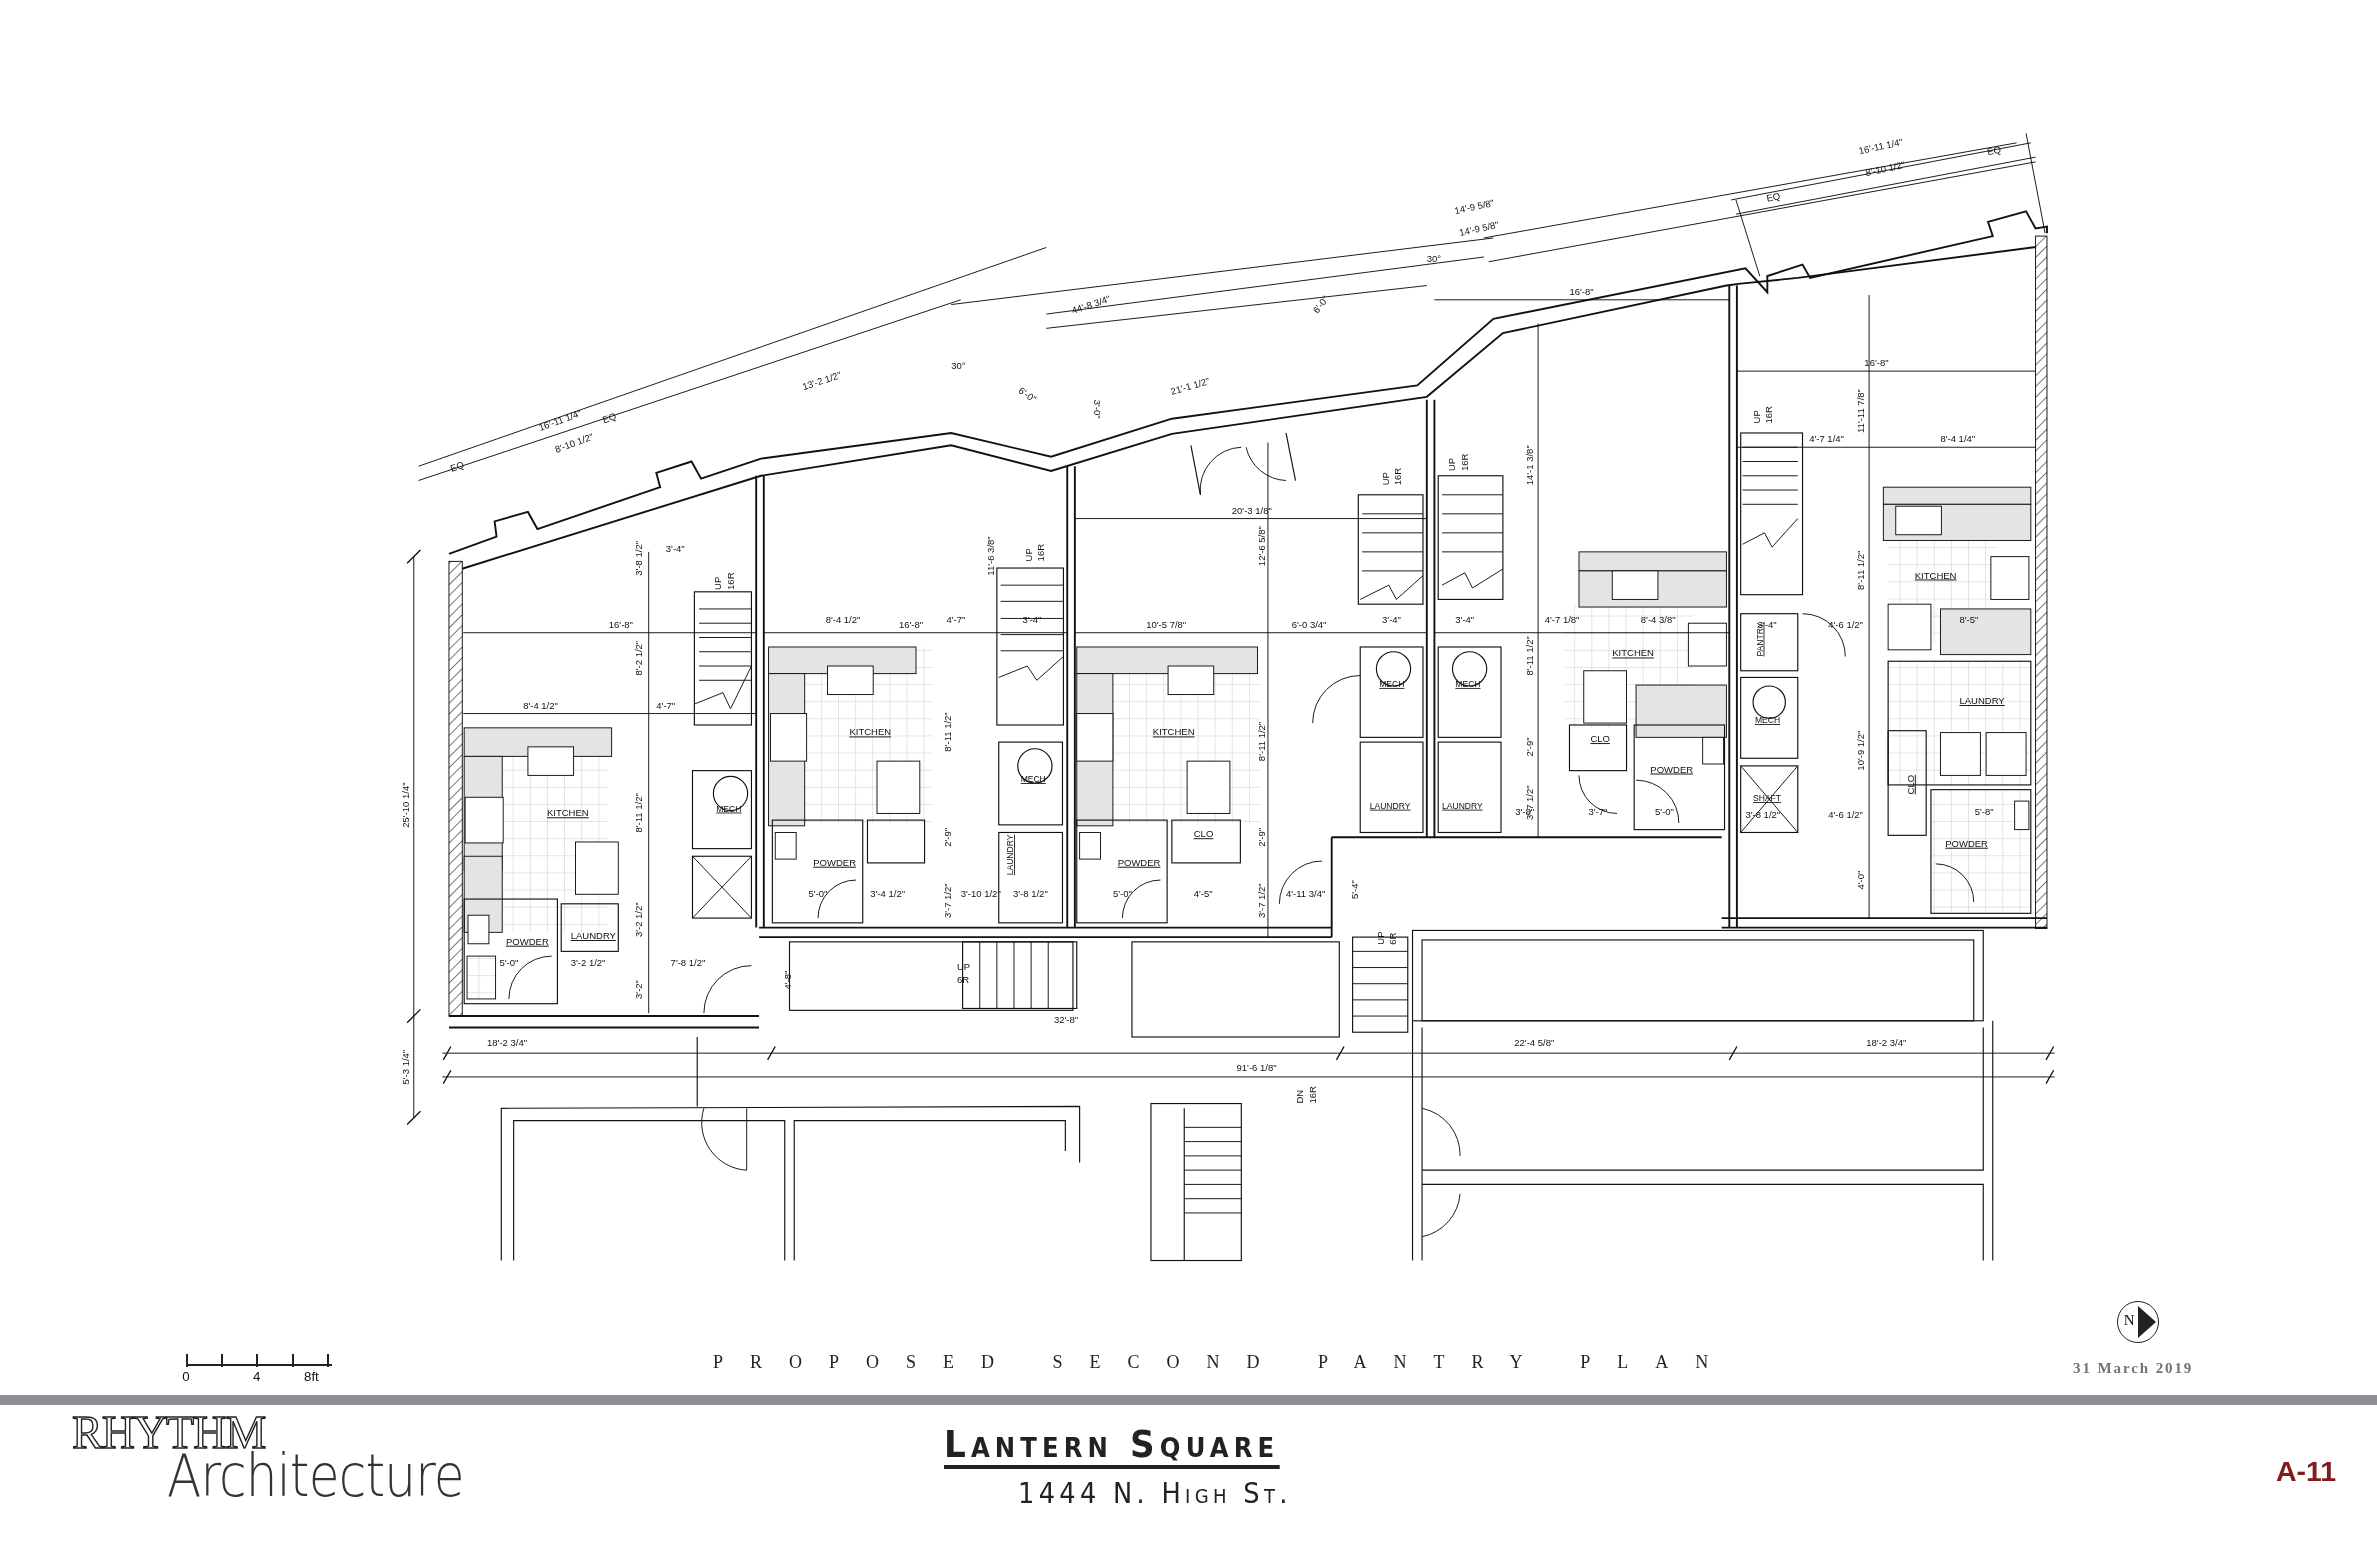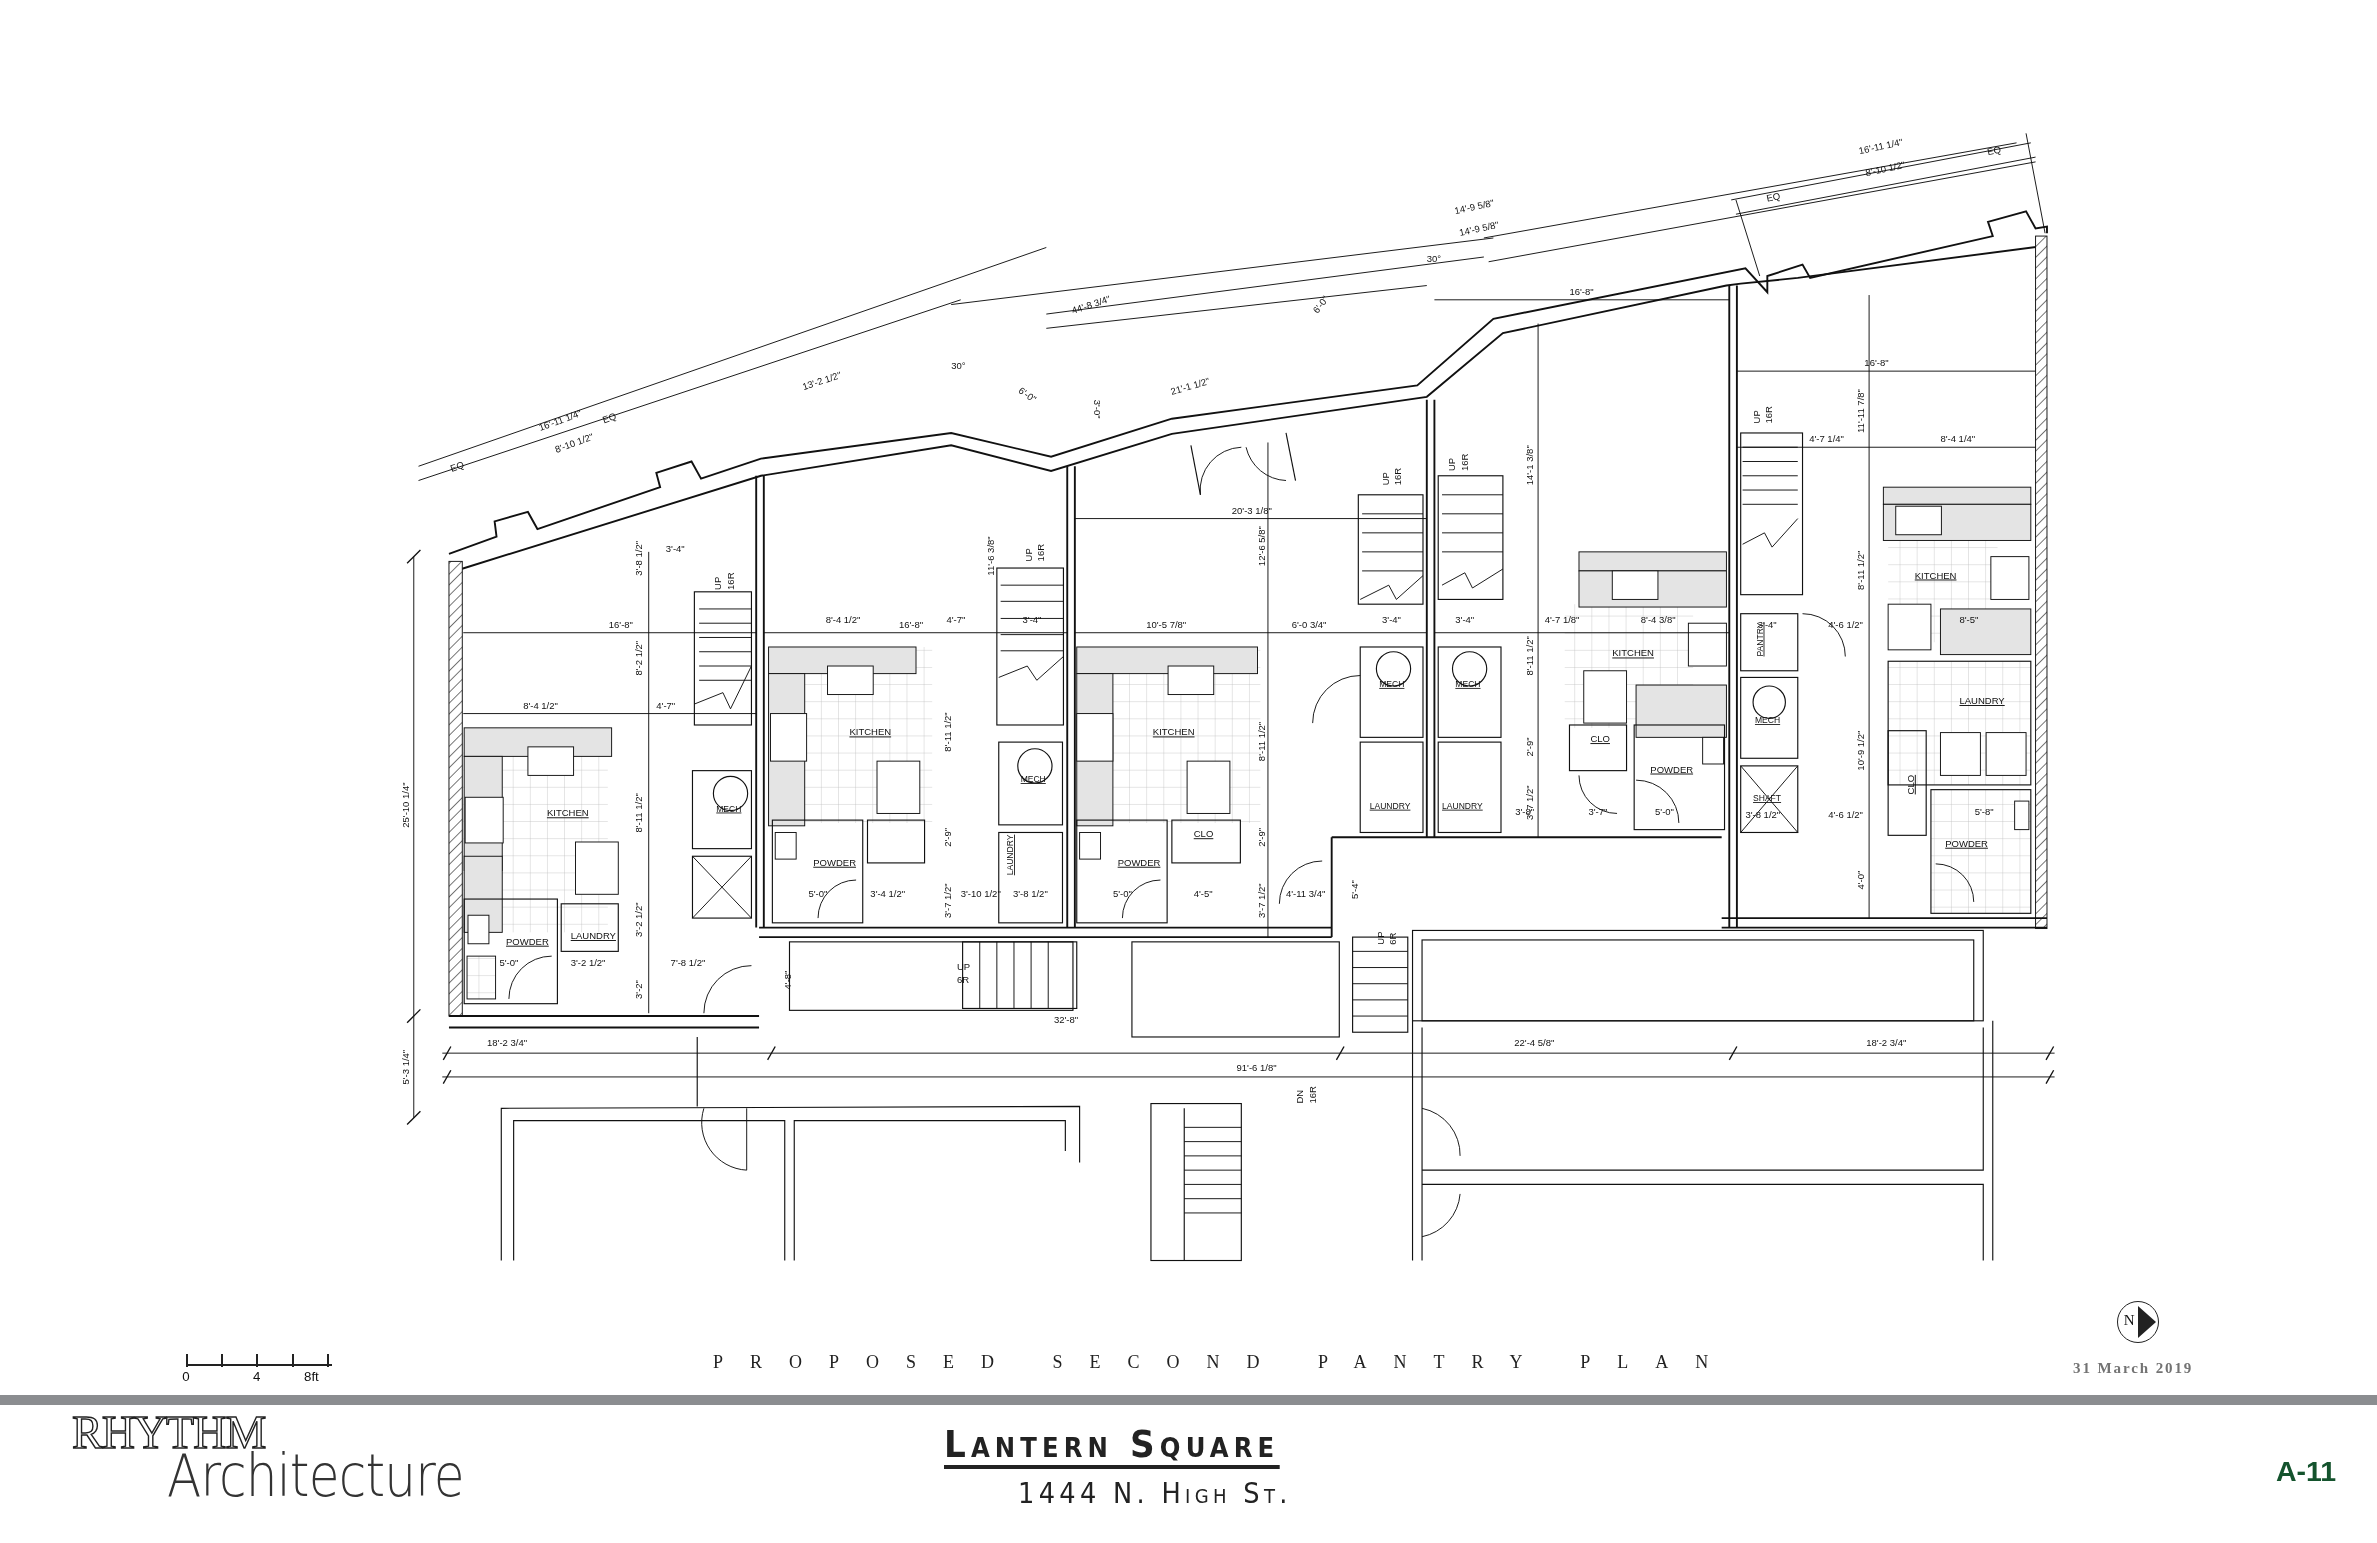--- a/index.html
+++ b/index.html
@@ -25,21 +25,21 @@
   .sheet-title{position:absolute;left:713px;top:1352px;font-family:"Liberation Serif",serif;font-size:18px;letter-spacing:27px;color:#222;}
   .north{position:absolute;left:2117px;top:1301px;width:40px;height:40px;border:1.9px solid #222;border-radius:50%;}
   .north .n{position:absolute;left:5.7px;top:9.5px;font-family:"Liberation Serif",serif;font-size:15px;}
   .north .tri{position:absolute;left:20px;top:3.8px;width:0;height:0;border-top:16px solid transparent;border-bottom:16px solid transparent;border-left:18px solid #222;}
   .date{position:absolute;left:2073px;top:1360px;font-family:"Liberation Serif",serif;font-weight:bold;font-size:15px;letter-spacing:1.9px;color:#737373;}
   .rule{position:absolute;left:0;top:1395px;width:2378px;height:9.5px;background:#8b8d90;}
   .logo1{position:absolute;left:72px;top:1406px;font-family:"Liberation Serif",serif;font-size:46px;letter-spacing:-1px;color:#fff;-webkit-text-stroke:1.4px #222;}
   .logo2{position:absolute;left:167px;top:1441px;font-family:"DejaVu Sans",sans-serif;font-weight:200;font-size:59px;letter-spacing:-1px;color:#333;transform:scaleX(0.85);transform-origin:left;}
   .proj{position:absolute;left:944px;top:1423px;font-family:"DejaVu Sans",sans-serif;font-weight:bold;font-size:38px;letter-spacing:5.7px;font-variant:small-caps;color:#222;border-bottom:4.8px solid #222;line-height:42px;transform:scaleX(0.9);transform-origin:left;}
   .addr{position:absolute;left:1018px;top:1477px;font-family:"DejaVu Sans",sans-serif;font-size:28.5px;letter-spacing:4.8px;font-variant:small-caps;color:#222;transform:scaleX(0.9);transform-origin:left;}
-  .sheetno{position:absolute;left:2276px;top:1455px;font-family:"Liberation Sans",sans-serif;font-weight:bold;font-size:28.5px;color:#14532d;}
+  .sheetno{position:absolute;left:2276px;top:1455px;font-family:"Liberation Sans",sans-serif;font-weight:bold;font-size:28.5px;color:#7f1d1d;}
 </style>
 </head>
 <body>
 
 <svg id="plan" viewBox="0 0 2500 1380" xmlns="http://www.w3.org/2000/svg">
   <defs>
     <pattern id="hatch" width="8" height="8" patternUnits="userSpaceOnUse" patternTransform="rotate(45)">
       <rect width="8" height="8" fill="#fff"></rect>
       <line x1="0" y1="0" x2="0" y2="8" stroke="#111" stroke-width="1.2"></line>
     </pattern>

